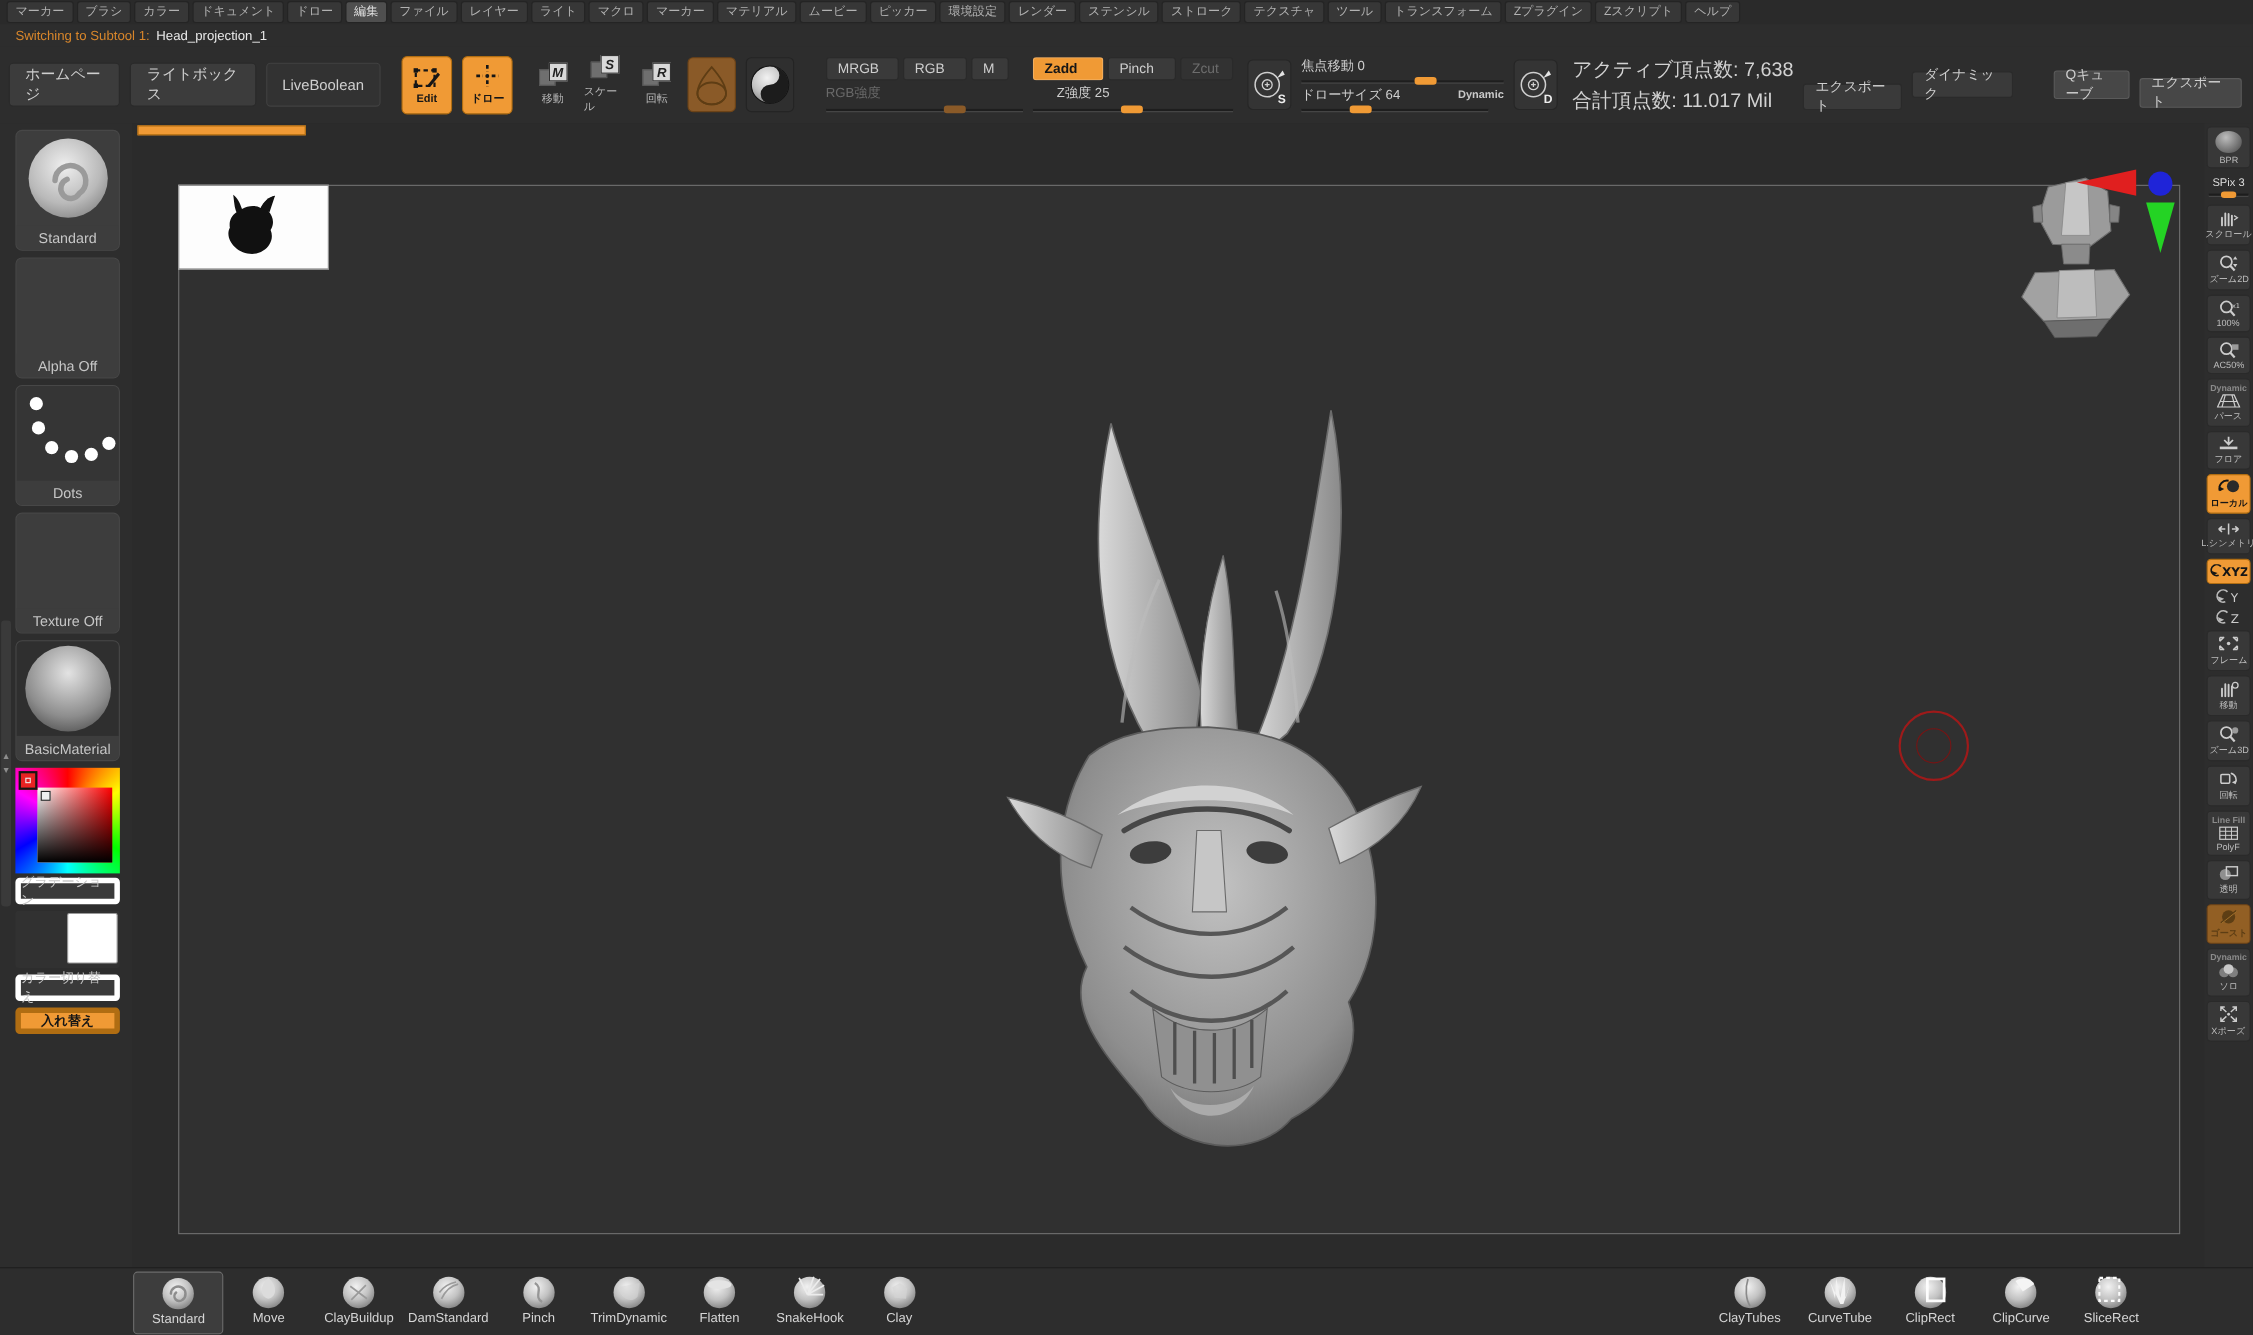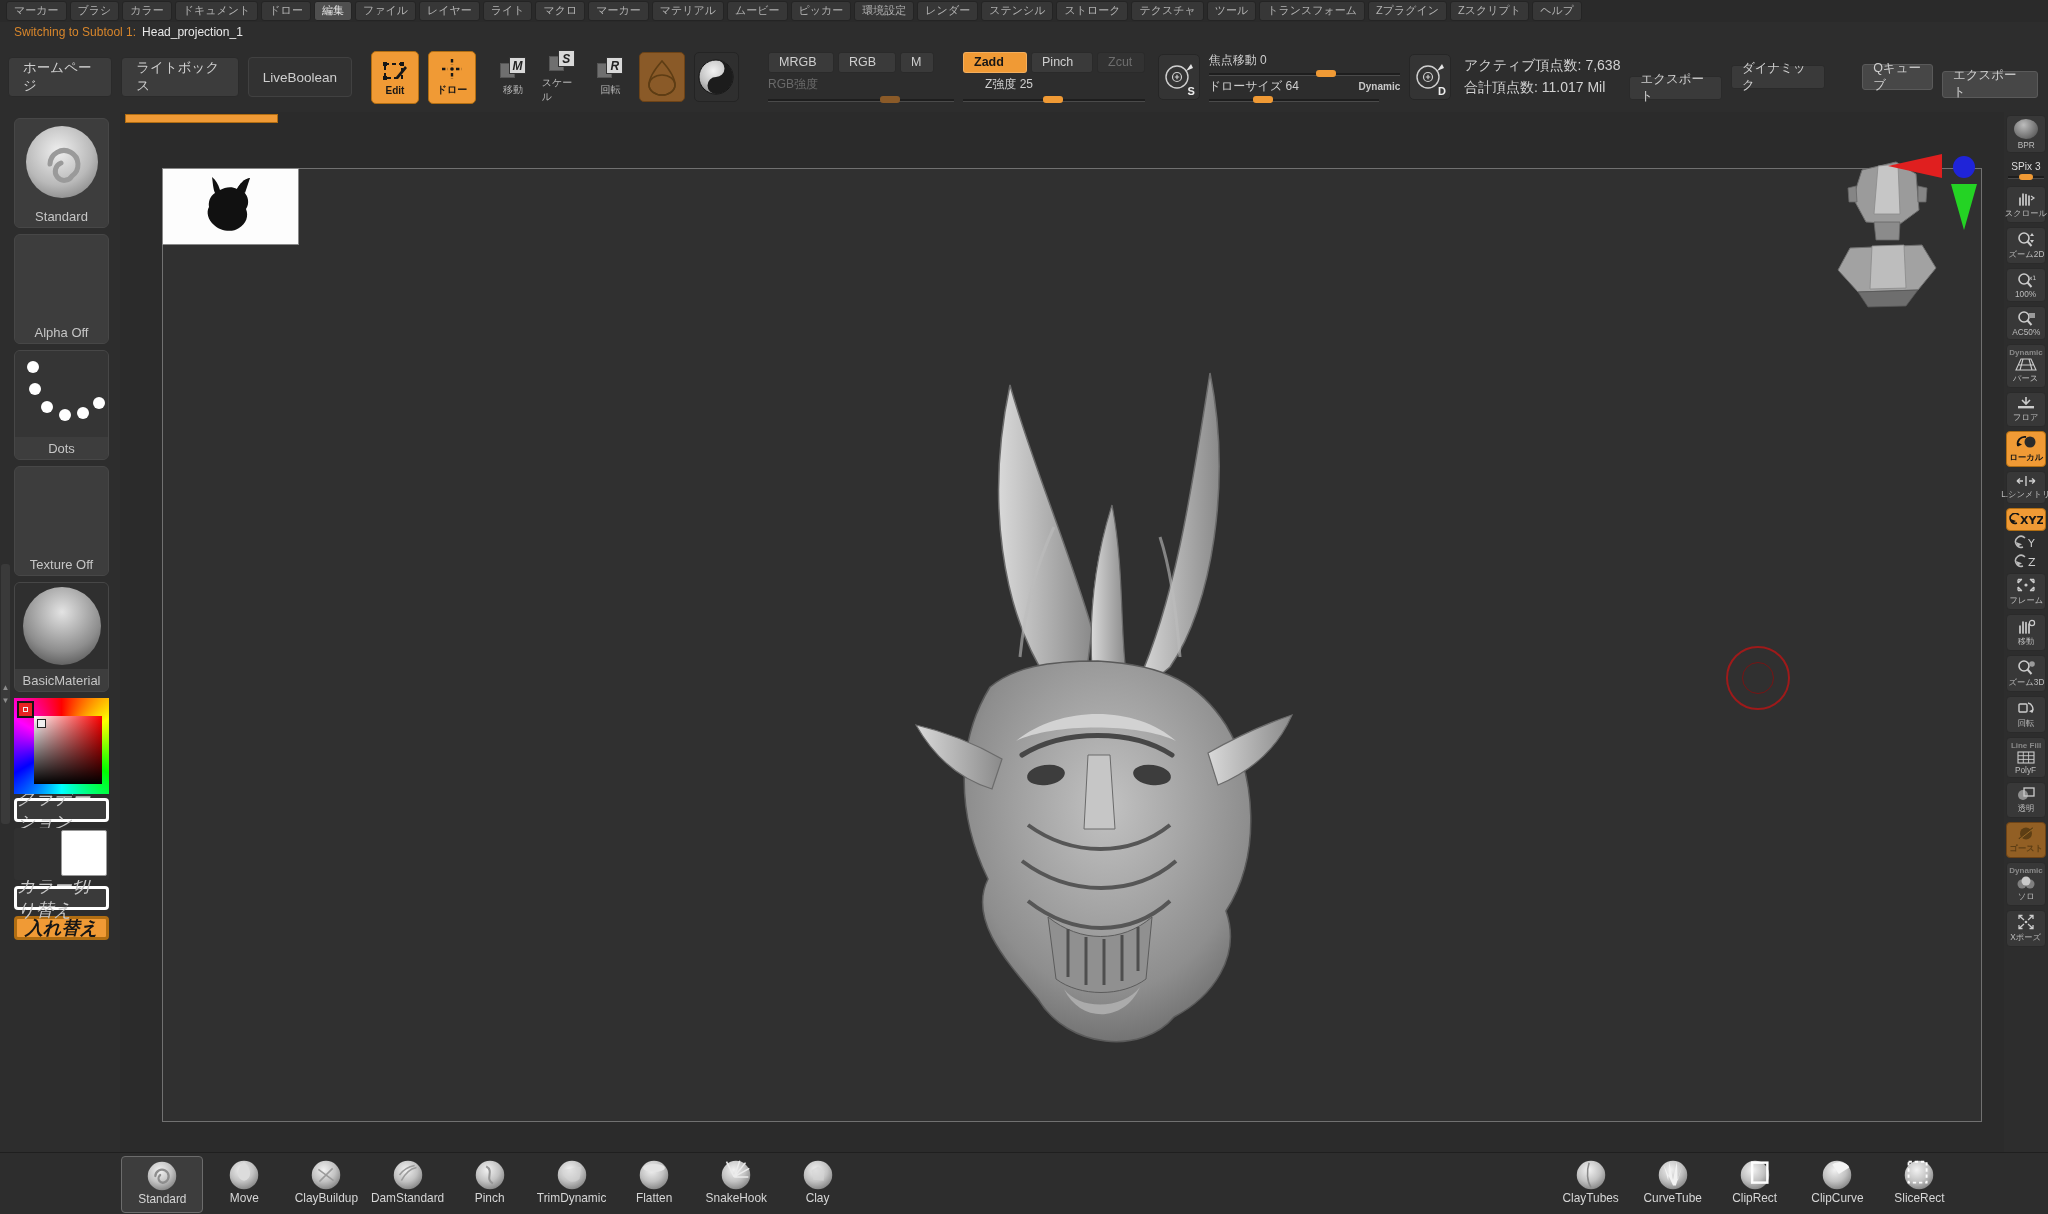--- a/index.html
+++ b/index.html
@@ -42,21 +42,21 @@
   .chip.off{ color:#6d6d6d; background:#323232; }
   .sl-label{ font-size:12px; color:#cfcfcf; }
   .sl-label.off{ color:#6a6a6a; }
   .slider{ position:relative; height:7px; }
   .slider .track{ position:absolute; left:0; right:0; top:3px; height:2px; background:#1e1e1e; box-shadow:0 1px 0 #4a4a4a; }
   .slider .handle{ position:absolute; top:0; width:20px; height:7px; border-radius:3px; background:var(--accent); }
   .slider .handle.brown{ background:var(--accent-dk); }
   .round-ic{ width:46px; height:46px; border-radius:5px; background:#343434; border:1px solid #262626;
     display:flex; align-items:center; justify-content:center; position:relative; color:#ddd; }
   .round-ic .corner{ position:absolute; right:4px; bottom:2px; font-size:11px; font-weight:bold; color:#eee; }
-  .counts{ display:flex; flex-direction:column; gap:4px; font-size:14px; color:#d2d2d2; white-space:nowrap; }
+  .counts{ display:flex; flex-direction:column; gap:4px; font-size:18px; color:#d2d2d2; white-space:nowrap; }
   .raised{ background:#474747; border-color:#5a5a5a; }
   .dyn-word{ font-size:10px; font-weight:bold; color:#c9c9c9; }
   
   .main{ position:relative; height:1040px; }
   
   .ltray{ position:absolute; left:0; top:0; bottom:0; width:120px; background:#2d2d2d; padding:6px 0 0 14px; }
   .thumb{ width:95px; border:1px solid #474747; border-radius:6px; background:#3d3d3d; margin-bottom:6px;
     display:flex; flex-direction:column; overflow:hidden; }
   .thumb .art{ height:86px; display:flex; align-items:center; justify-content:center; position:relative;}
   .thumb .cap{ height:22px; display:flex; align-items:center; justify-content:center; font-size:13px; color:#c6c6c6; background:#3d3d3d; }
@@ -64,22 +64,22 @@
   .mat-sphere{ width:78px; height:78px; border-radius:50%;
     background:radial-gradient(circle at 50% 32%, #e3e3e3, #8d8d8d 60%, #3f3f3f 98%); }
   .dots-art{ position:relative; width:100%; height:100%; background:#353535; }
   .dots-art i{ position:absolute; width:12px; height:12px; border-radius:50%; background:#fff; }
   .picker{ position:relative; width:95px; height:96px; margin-bottom:4px;
     background:conic-gradient(#f00,#ff0,#0f0,#0ff,#00f,#f0f,#f00); }
   .sv{ position:absolute; left:20px; top:18px; width:68px; height:68px;
     background:linear-gradient(to bottom, rgba(0,0,0,0), #000), linear-gradient(to right, #fff, #f00); }
   .sv-cursor{ position:absolute; left:3px; top:3px; width:9px; height:9px; background:#eee; border:1px solid #222; }
   .cur-swatch{ position:absolute; left:3px; top:3px; width:17px; height:17px; background:#e82222; border:2px solid #151515; outline:1px solid #eee; outline-offset:-7px;}
-  .tray-btn{ width:95px; height:24px; background:#3a3a3a; border:3px solid #ffffff; border-radius:4px;
-    font-size:18px; color:#c6c6c6; display:flex; align-items:center; justify-content:center; margin-bottom:6px;font-style:italic; }
+  .tray-btn{ width:95px; height:24px; background:#3a3a3a; border:5px solid #ffffff; border-radius:4px;
+    font-size:12px; color:#c6c6c6; display:flex; align-items:center; justify-content:center; margin-bottom:6px; }
   .swatches{ position:relative; width:95px; height:52px; margin-bottom:6px; background:#313131; border-radius:3px;}
   .swatches .main-col{ position:absolute; right:2px; top:2px; width:46px; height:46px; background:#ffffff; border:1px solid #999; border-radius:2px;}
   .tray-btn.orange{ background:var(--accent); border-color:#b06d12; color:#161616; font-weight:bold; }
   .tray-divider{ position:absolute; left:1px; top:452px; width:9px; height:260px; background:#3a3a3a; border-radius:3px;
     display:flex; flex-direction:column; align-items:center; justify-content:center; gap:4px; color:#8d8d8d; font-size:8px;}
   
   .canvas{ position:absolute; left:120px; right:44px; top:0; bottom:0; background:var(--gutter); overflow:hidden;}
   .loadbar{ position:absolute; left:5px; top:2px; width:153px; height:9px; background:var(--accent); border:1px solid #b06d12;}
   .doc{ position:absolute; left:42px; top:56px; width:1820px; height:954px; background:var(--doc); border:1px solid #717171; }
   .subtool-thumb{ position:absolute; left:42px; top:56px; width:137px; height:77px; background:#fdfdfd; border:1px solid #888;

